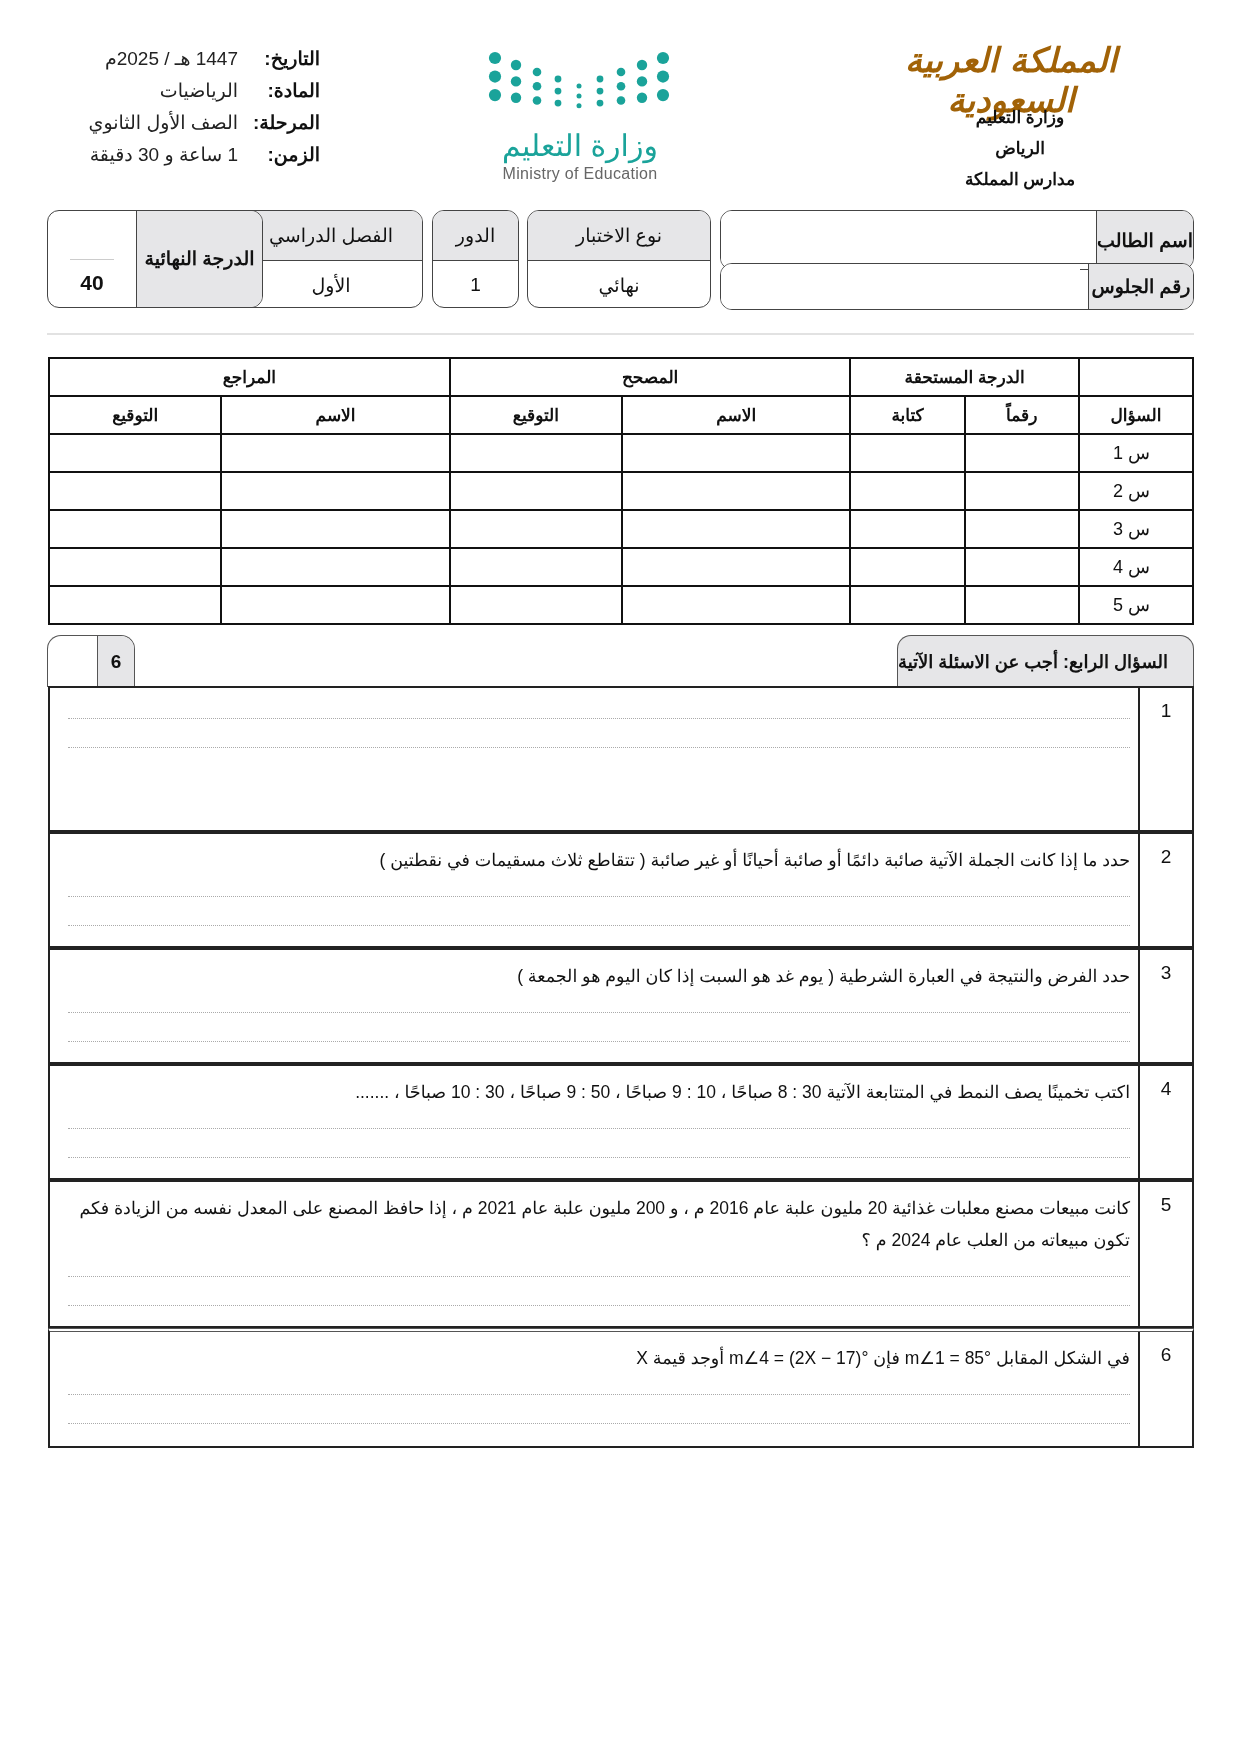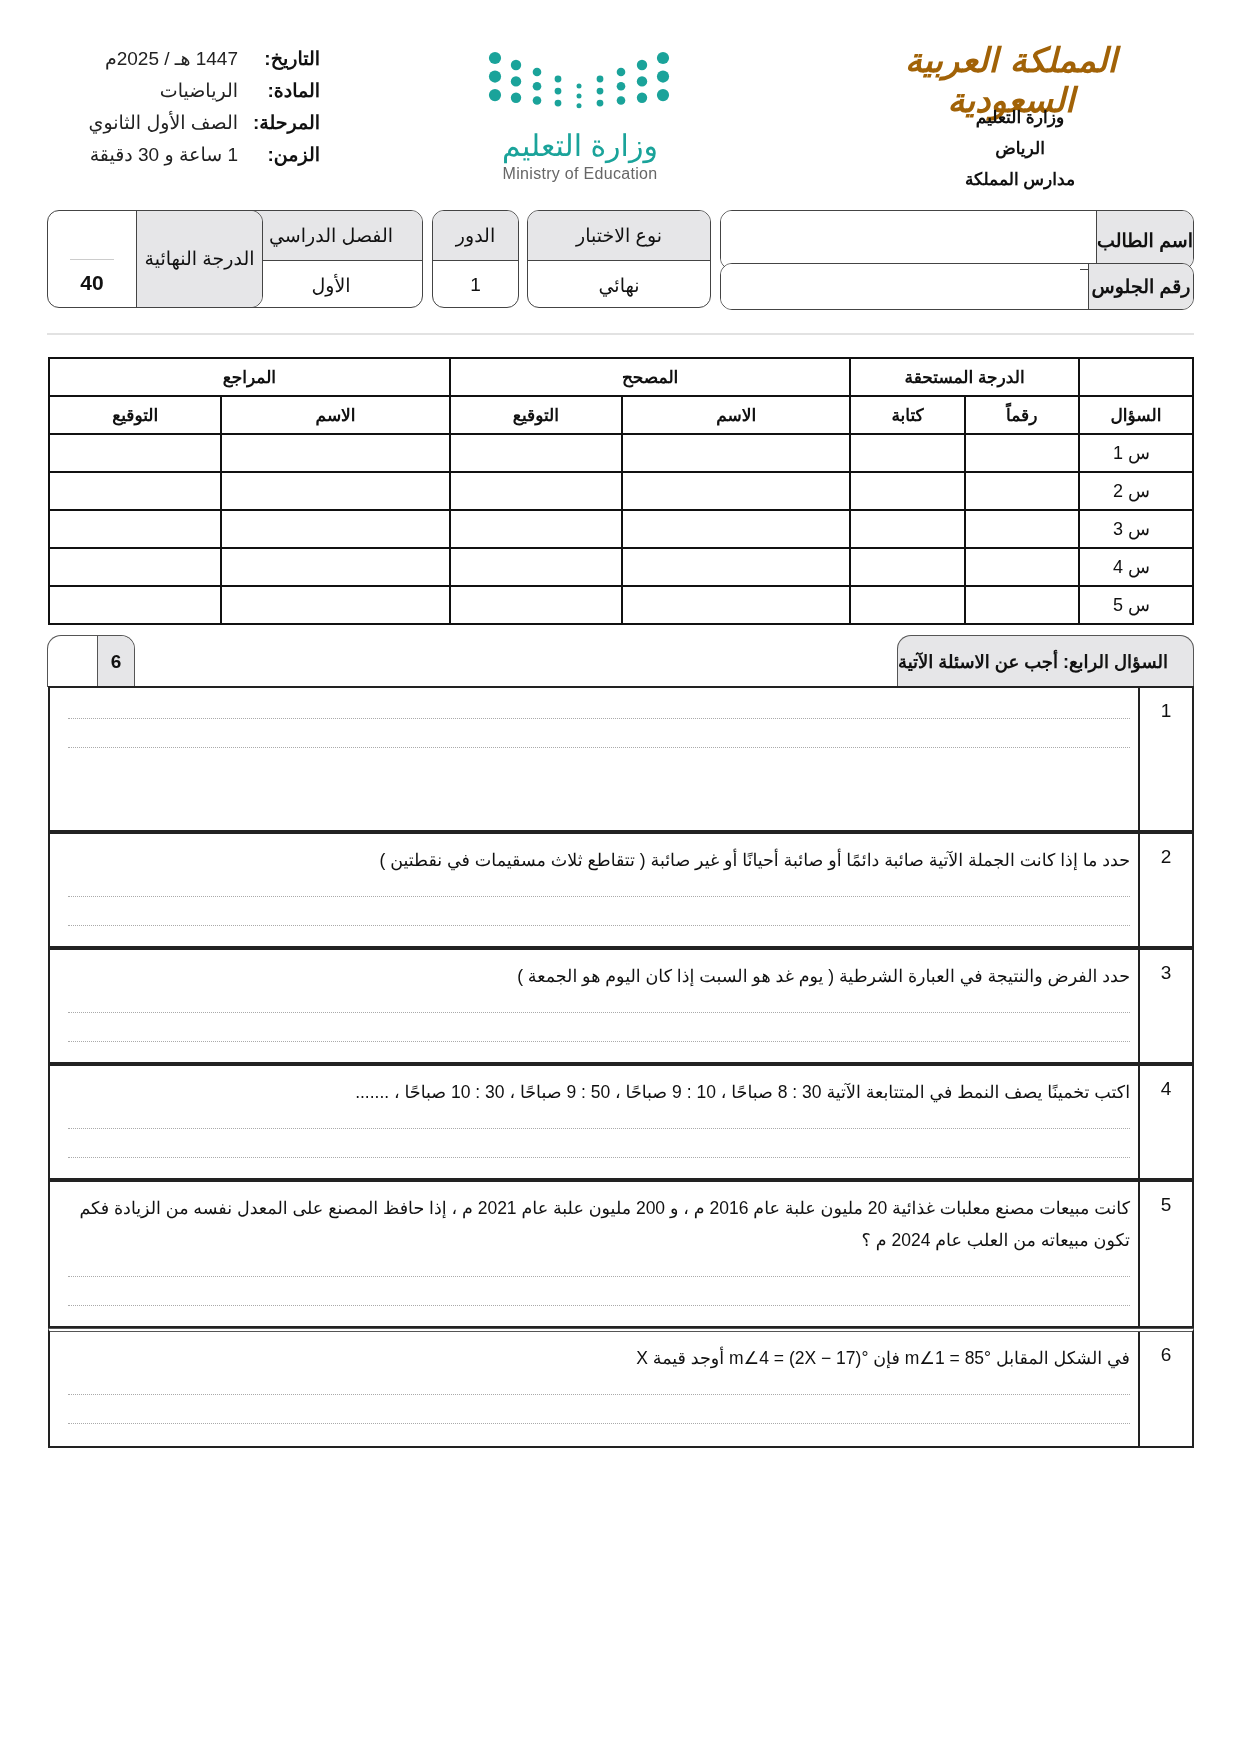--- a/index.html
+++ b/index.html
@@ -22,21 +22,21 @@
   .box { position:absolute; border:1.5px solid #444; border-radius:12px; overflow:hidden; background:#fff; box-sizing:border-box; }
   .box .head { background:#e6e6e8; border-bottom:1.5px solid #444; height:49px; display:flex; align-items:center; justify-content:center; font-weight:normal; font-size:19px; direction:rtl; }
   .box .val { height:48px; display:flex; align-items:center; justify-content:center; font-size:19px; direction:rtl; }
   .field-box { position:absolute; border:1.5px solid #444; border-radius:12px; overflow:hidden; box-sizing:border-box; display:flex; direction:rtl; }
   .field-box .lbl { background:#e6e6e8; border-left:1.5px solid #444; font-weight:bold; font-size:19px; display:flex; align-items:center; justify-content:center; }
   .field-box .inp { flex:1; border:none; outline:none; background:#fff; }
   .grade-box { position:absolute; left:47px; top:210px; width:216px; height:98px; border:1.5px solid #444; border-radius:12px; overflow:hidden; box-sizing:border-box; display:flex; }
   .grade-val { width:88px; position:relative; display:flex; align-items:center; justify-content:center; font-weight:bold; font-size:21px; }
   .grade-val .line { position:absolute; left:22px; right:22px; top:48px; border-top:1px solid #ccc; }
   .grade-val span { position:relative; top:24px; }
-  .grade-lbl { flex:1; background:#e6e6e8; border-left:1.5px solid #444; display:flex; align-items:center; justify-content:center; font-weight:normal; font-size:19px; text-align:center; direction:rtl; line-height:26px; }
+  .grade-lbl { flex:1; background:#e6e6e8; border-left:1.5px solid #444; display:flex; align-items:center; justify-content:center; font-weight:bold; font-size:19px; text-align:center; direction:rtl; line-height:26px; }
   .sep { position:absolute; left:47px; width:1147px; top:333px; border-top:2px solid #e2e2e2; }
   
   table.grade { position:absolute; left:48px; top:357px; width:1146px; border-collapse:collapse; direction:rtl; table-layout:fixed; }
   table.grade td { border:2px solid #111; height:36px; text-align:center; font-size:17px; padding:0; }
   table.grade td.h { font-weight:bold; }
   table.grade td.q { text-align:right; padding-right:42px; font-size:18px; }
   
   .sec { position:absolute; left:897px; top:635px; width:297px; height:52px; border:1.5px solid #555; border-bottom:none; border-radius:14px 14px 0 0; background:#e6e6e8; box-sizing:border-box; display:flex; align-items:center; justify-content:flex-end; padding-right:14px; font-weight:bold; font-size:18px; direction:rtl; }
   .marks { position:absolute; left:47px; top:635px; width:88px; height:52px; border:1.5px solid #555; border-bottom:none; border-radius:14px 14px 0 0; box-sizing:border-box; display:flex; overflow:hidden; }
   .marks .empty { flex:1; }

